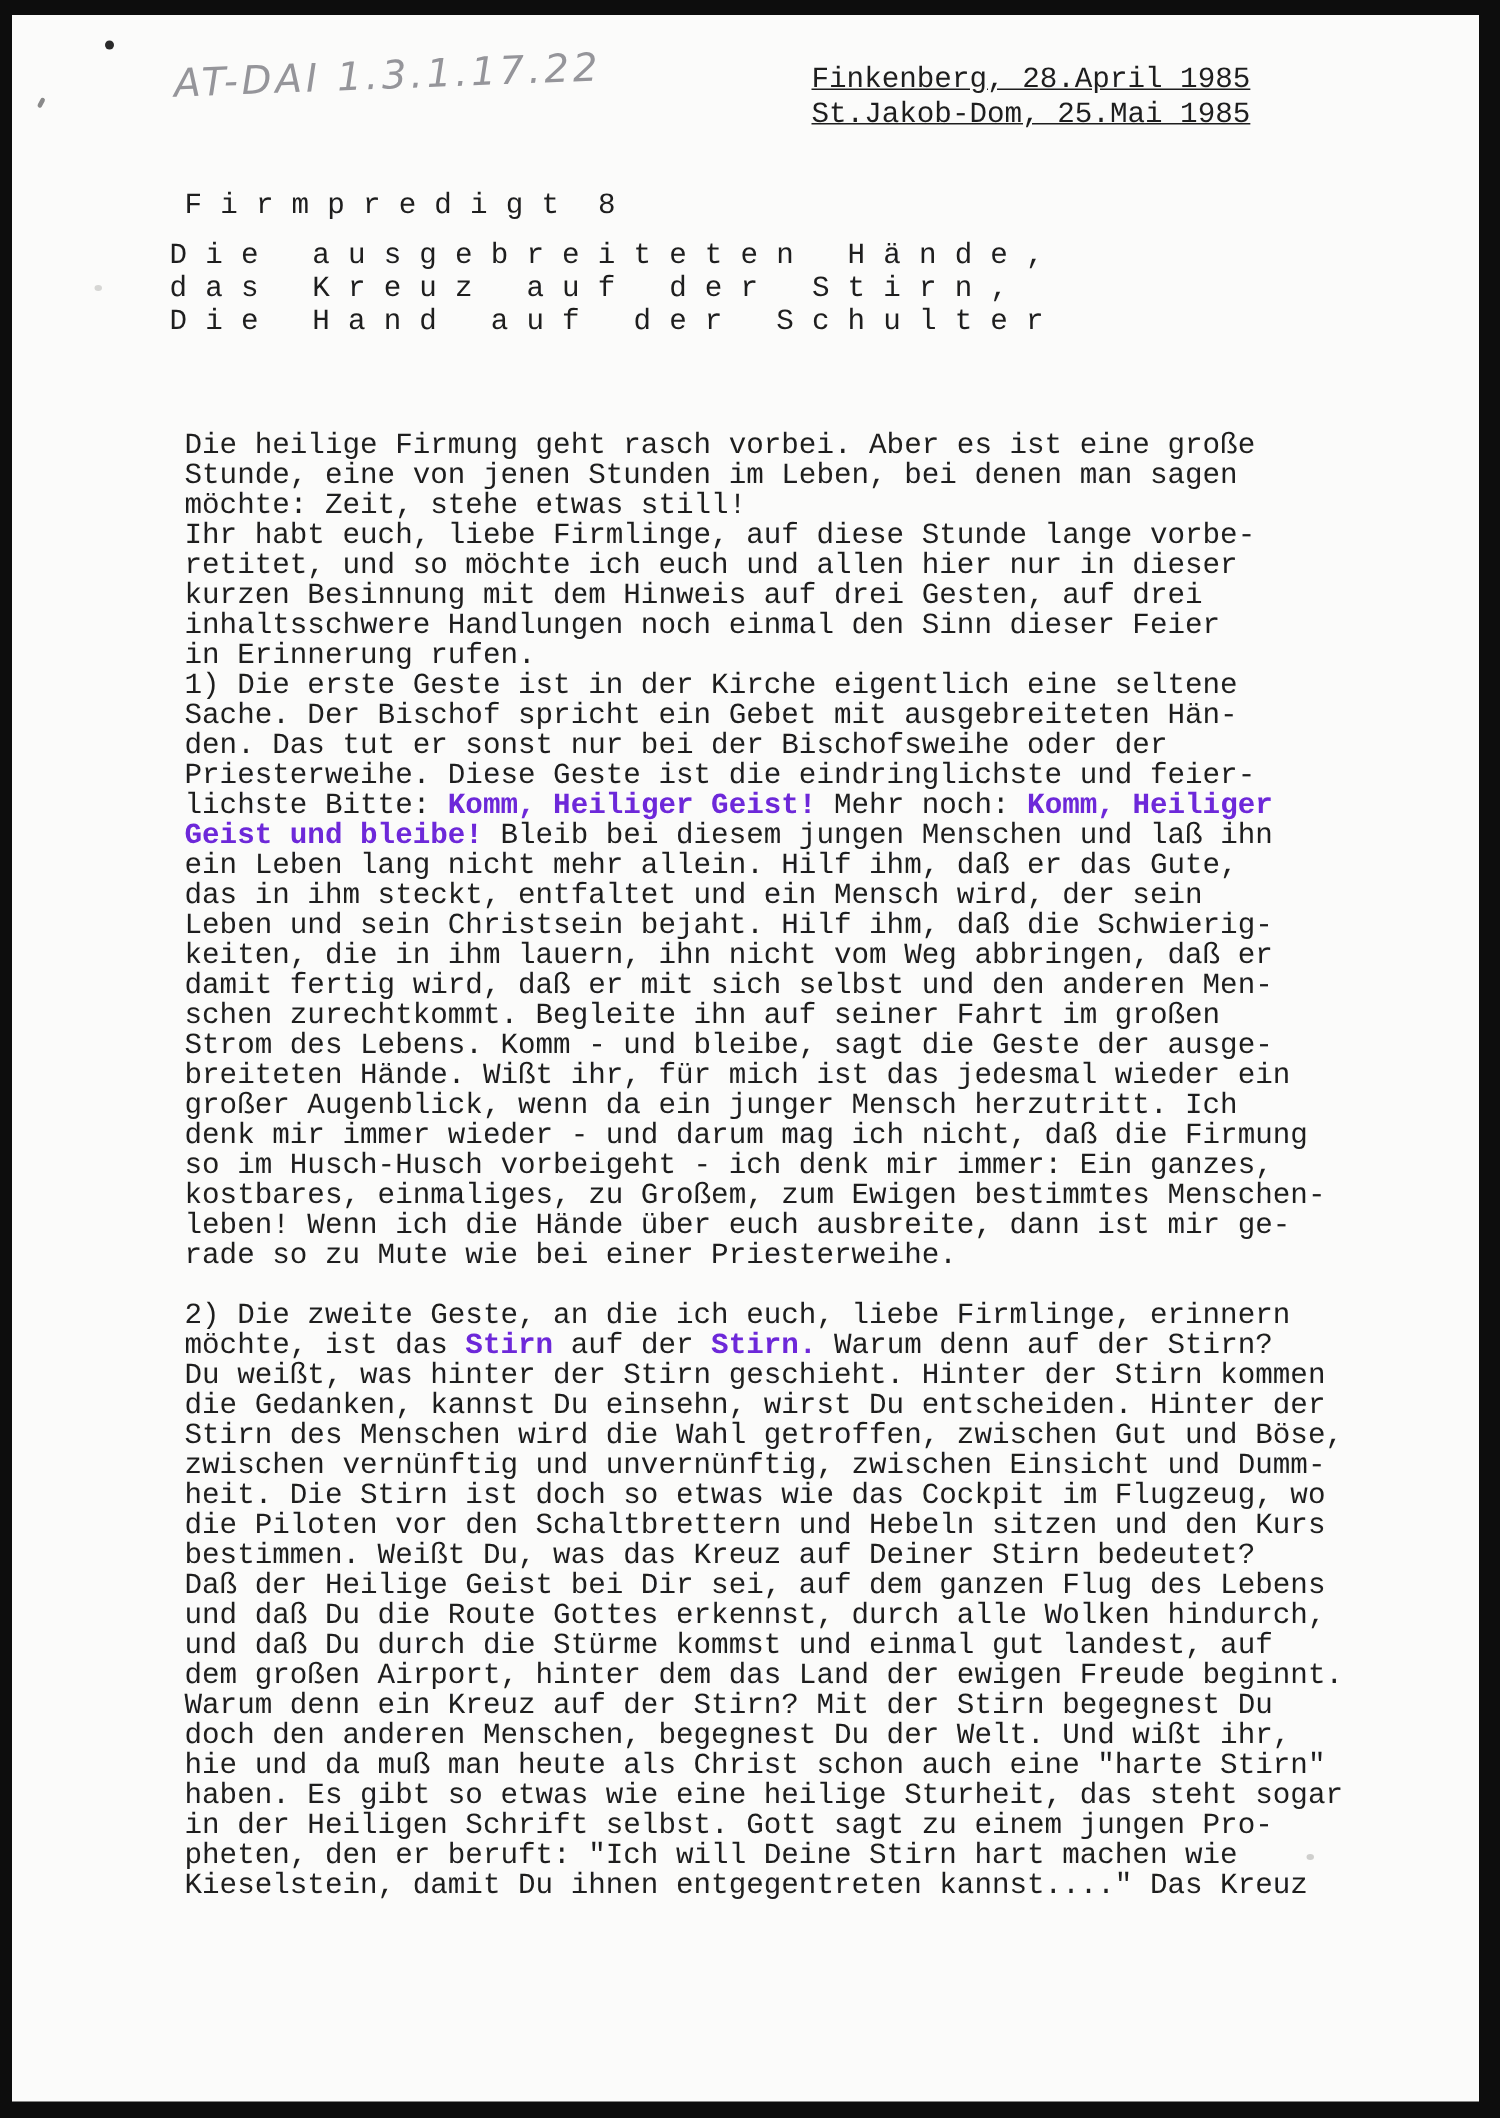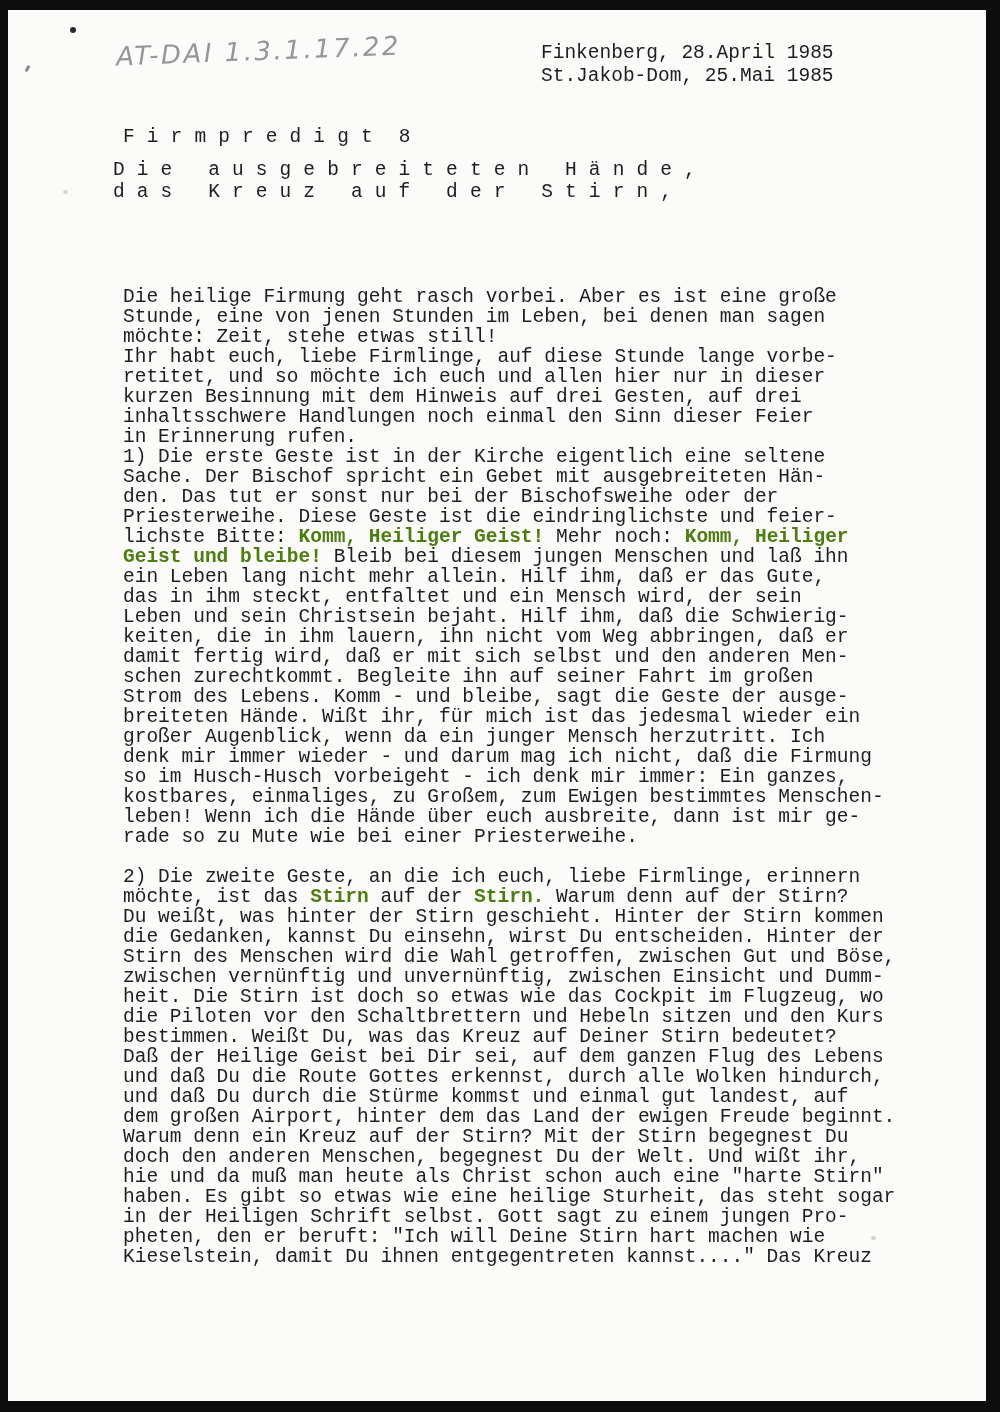--- a/index.html
+++ b/index.html
@@ -26,20 +26,21 @@
     font-size: 26px;
     letter-spacing: 2.5px;
     color: #95959a;
     transform: rotate(-2.2deg);
     white-space: nowrap;
   }
   .dateline {
     position: absolute; left: 533px; top: 32px;
     font-size: 19.5px; line-height: 23px;
     white-space: nowrap;
+    text-decoration: underline;
   }
   .title-block {
     position: absolute; left: 115px; top: 116px;
     font-size: 19.5px; line-height: 22px;
     white-space: nowrap;
   }
   .spaced { letter-spacing: 0.62em; }
   .title-num { margin-left: 14px; letter-spacing: 0; }
   .subtitle-block {
     position: absolute; left: 105px; top: 149px;
@@ -49,21 +50,21 @@
   .salutation {
     position: absolute; left: 115px; top: 244px;
     font-size: 19.5px;
     white-space: pre;
   }
   .body-block {
     position: absolute; left: 115px; top: 277px;
     font-size: 19.5px; line-height: 20px;
   }
   .para { white-space: pre; margin: 0; }
-  .para b { font-weight: 700; color: #4d7c0f; font-family: Liberation Mono, monospace; }
+  .para b { font-weight: 700; color: #6d28d9; font-family: Liberation Mono, monospace; }
   .para-gap { margin-top: 20px; }
   .speck { position: absolute; border-radius: 50%; }
   .speck-1 { left: 62px; top: 17px; width: 6px; height: 6px; background: #2a2a2a; }
   .speck-2 { left: 18px; top: 55px; width: 3px; height: 7px; background: #8a8a8a;
              border-radius: 2px; transform: rotate(28deg); }
   .speck-3 { left: 55px; top: 180px; width: 5px; height: 4px; background: #d6d6d4; }
   .speck-4 { left: 863px; top: 1226px; width: 5px; height: 4px; background: #cfcfcd; }
 </style>
 </head>
 <body>
@@ -82,20 +83,21 @@
     <div>St.Jakob-Dom, 25.Mai 1985</div>
   </div>
 
   <div class="title-block mono">
     <span class="spaced">Firmpredigt</span><span class="title-num">8</span>
   </div>
 
   <div class="subtitle-block mono">
     <div class="spaced">Die ausgebreiteten Hände,</div>
     <div class="spaced">das Kreuz auf der Stirn,</div>
+    <div class="spaced">Die Hand auf der Schulter</div>
   </div>
 
 
   <div class="body-block mono">
     <div class="para">Die heilige Firmung geht rasch vorbei. Aber es ist eine große
 Stunde, eine von jenen Stunden im Leben, bei denen man sagen
 möchte: Zeit, stehe etwas still!
 Ihr habt euch, liebe Firmlinge, auf diese Stunde lange vorbe-
 retitet, und so möchte ich euch und allen hier nur in dieser
 kurzen Besinnung mit dem Hinweis auf drei Gesten, auf drei

